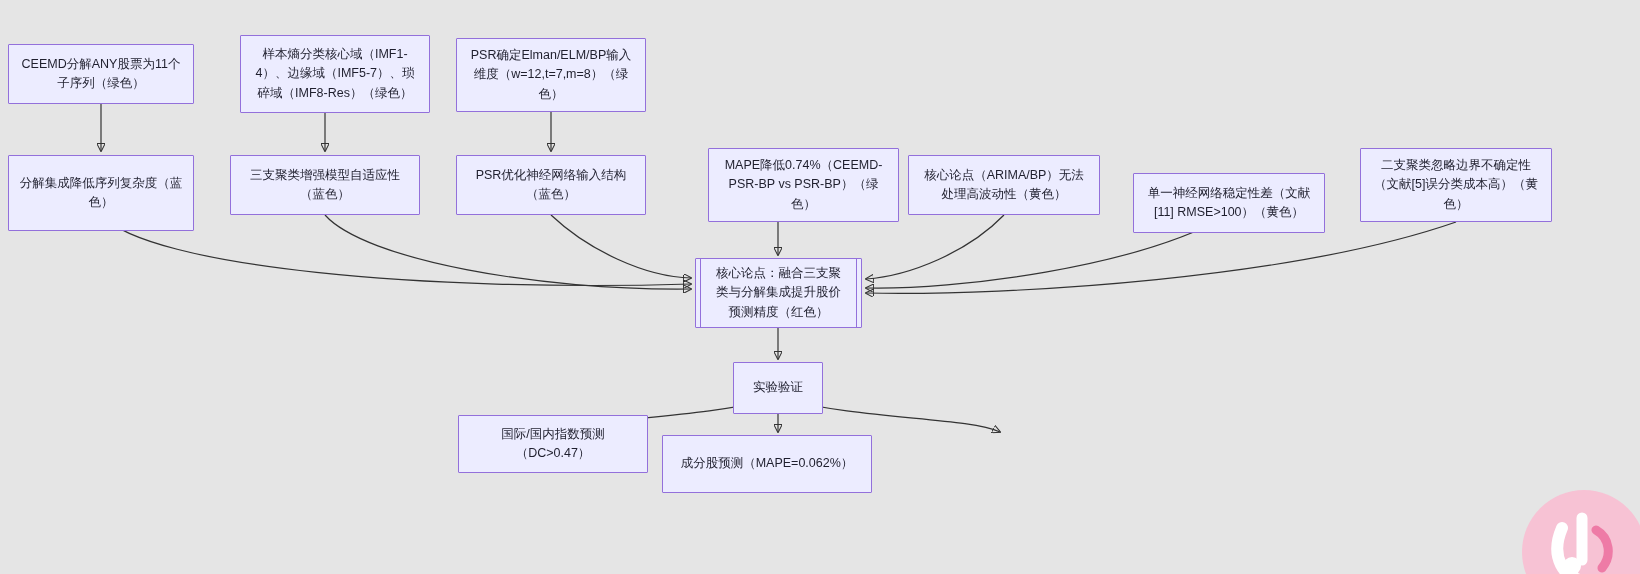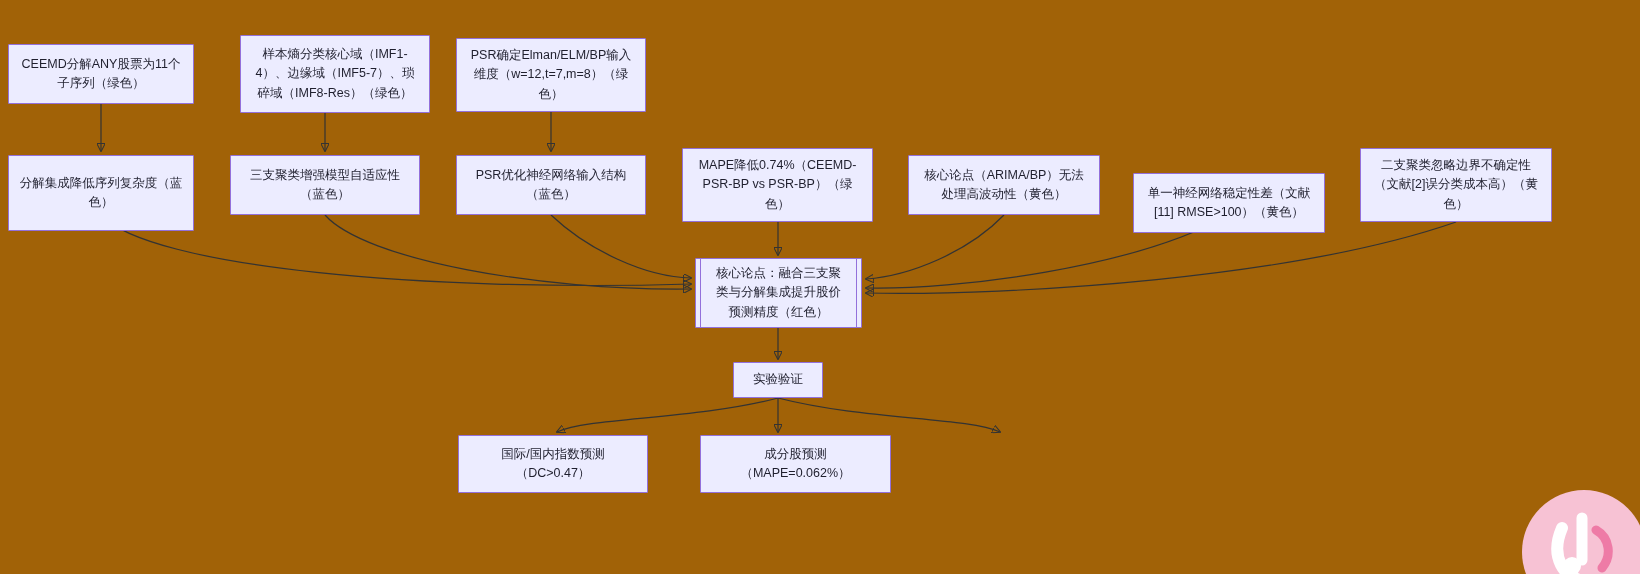--- a/index.html
+++ b/index.html
@@ -1,18 +1,18 @@
 <!DOCTYPE html>
 <html><head>
 <meta charset="utf-8">
 <style>
   html,body{margin:0;padding:0;background:#ffffff;}
   #canvas{
     position:relative;width:1640px;height:574px;overflow:hidden;
-    background:#a16207;
+    background:#e5e5e5;
     font-family:"Liberation Sans","DejaVu Sans",sans-serif;
   }
   svg.edges{position:absolute;left:0;top:0;z-index:1;}
   svg.edges path{fill:none;stroke:#333333;stroke-width:1.2;}
   .node{
     position:absolute;z-index:2;box-sizing:border-box;
     background:#ECECFF;border:1px solid #9370DB;border-radius:1px;
     display:flex;align-items:center;justify-content:center;
     text-align:center;padding:5px 10px;
     font-size:12.5px;line-height:1.55;color:#1f1f2e;
@@ -66,45 +66,45 @@
 
   <div class="node" style="left:8px;top:155px;width:186px;height:76px">
     <span>分解集成降低序列复杂度（蓝色）</span>
   </div>
   <div class="node" style="left:456px;top:155px;width:190px;height:60px">
     <span>PSR优化神经网络输入结构（蓝色）</span>
   </div>
   <div class="node" style="left:230px;top:155px;width:190px;height:60px">
     <span>三支聚类增强模型自适应性（蓝色）</span>
   </div>
-  <div class="node" style="left:682px;top:148px;width:191px;height:74px">
+  <div class="node" style="left:708px;top:148px;width:191px;height:74px">
     <span>MAPE降低0.74%（CEEMD-PSR-BP vs PSR-BP）（绿色）</span>
   </div>
   <div class="node" style="left:908px;top:155px;width:192px;height:60px">
     <span>核心论点（ARIMA/BP）无法处理高波动性（黄色）</span>
   </div>
   <div class="node" style="left:1133px;top:173px;width:192px;height:60px">
     <span>单一神经网络稳定性差（文献[11] RMSE&gt;100）（黄色）</span>
   </div>
   <div class="node" style="left:1360px;top:148px;width:192px;height:74px">
-    <span>二支聚类忽略边界不确定性（文献[2]误分类成本高）（黄色）</span>
+    <span>二支聚类忽略边界不确定性（文献[5]误分类成本高）（黄色）</span>
   </div>
 
   <div class="node subroutine" style="left:695px;top:258px;width:167px;height:70px;padding:21px 14px">
     <span>核心论点：融合三支聚类与分解集成提升股价预测精度（红色）</span>
   </div>
 
-  <div class="node" style="left:733px;top:362px;width:90px;height:36px">
+  <div class="node" style="left:733px;top:362px;width:90px;height:52px">
     <span>实验验证</span>
   </div>
 
-  <div class="node" style="left:458px;top:435px;width:190px;height:58px">
+  <div class="node" style="left:458px;top:415px;width:190px;height:58px">
     <span>国际/国内指数预测（DC&gt;0.47）</span>
   </div>
-  <div class="node" style="left:700px;top:435px;width:191px;height:58px">
+  <div class="node" style="left:662px;top:435px;width:210px;height:58px">
     <span>成分股预测（MAPE=0.062%）</span>
   </div>
 
   <div class="watermark">
     <svg width="124" height="124" viewBox="0 0 124 124">
       <path d="M40,38 C28,66 40,90 68,92" stroke="#ffffff" stroke-width="12" fill="none" stroke-linecap="round"></path>
       <path d="M60,28 L60,70" stroke="#ffffff" stroke-width="11" stroke-linecap="round"></path>
       <circle cx="50" cy="76" r="9" fill="#ffffff"></circle>
       <path d="M74,40 C88,48 90,66 80,78" stroke="#ee7ba6" stroke-width="9" fill="none" stroke-linecap="round"></path>
     </svg>

